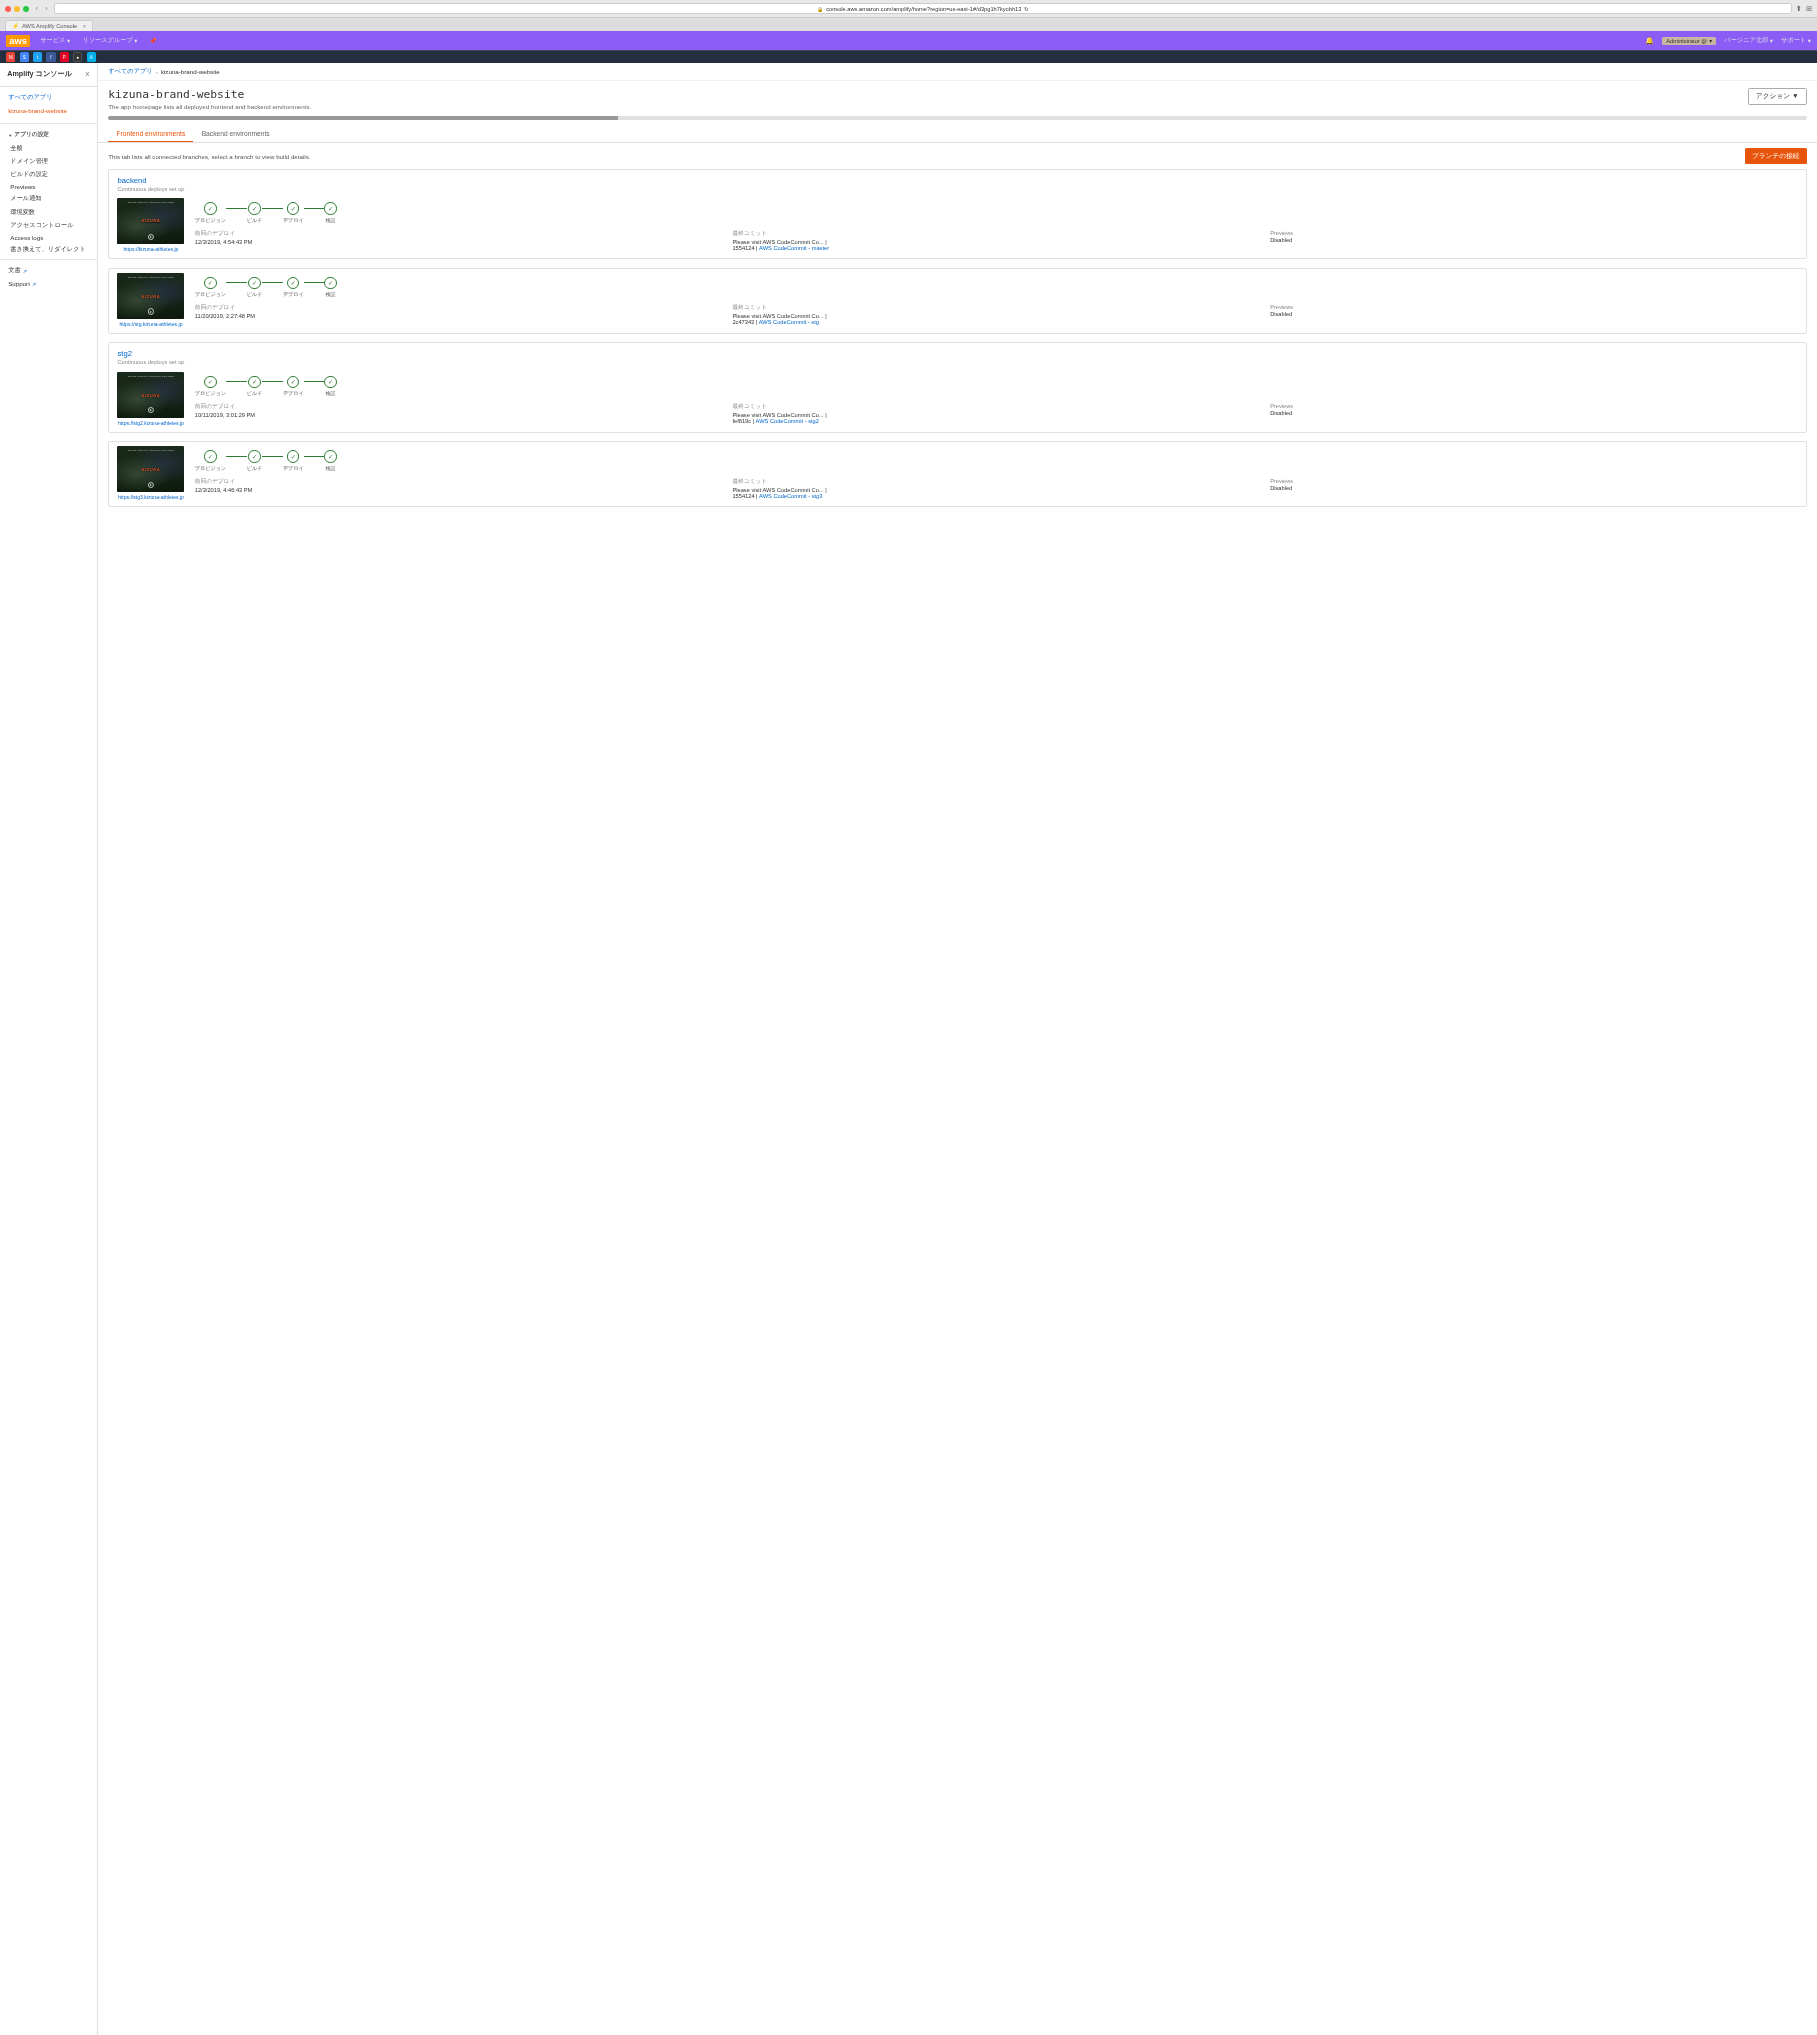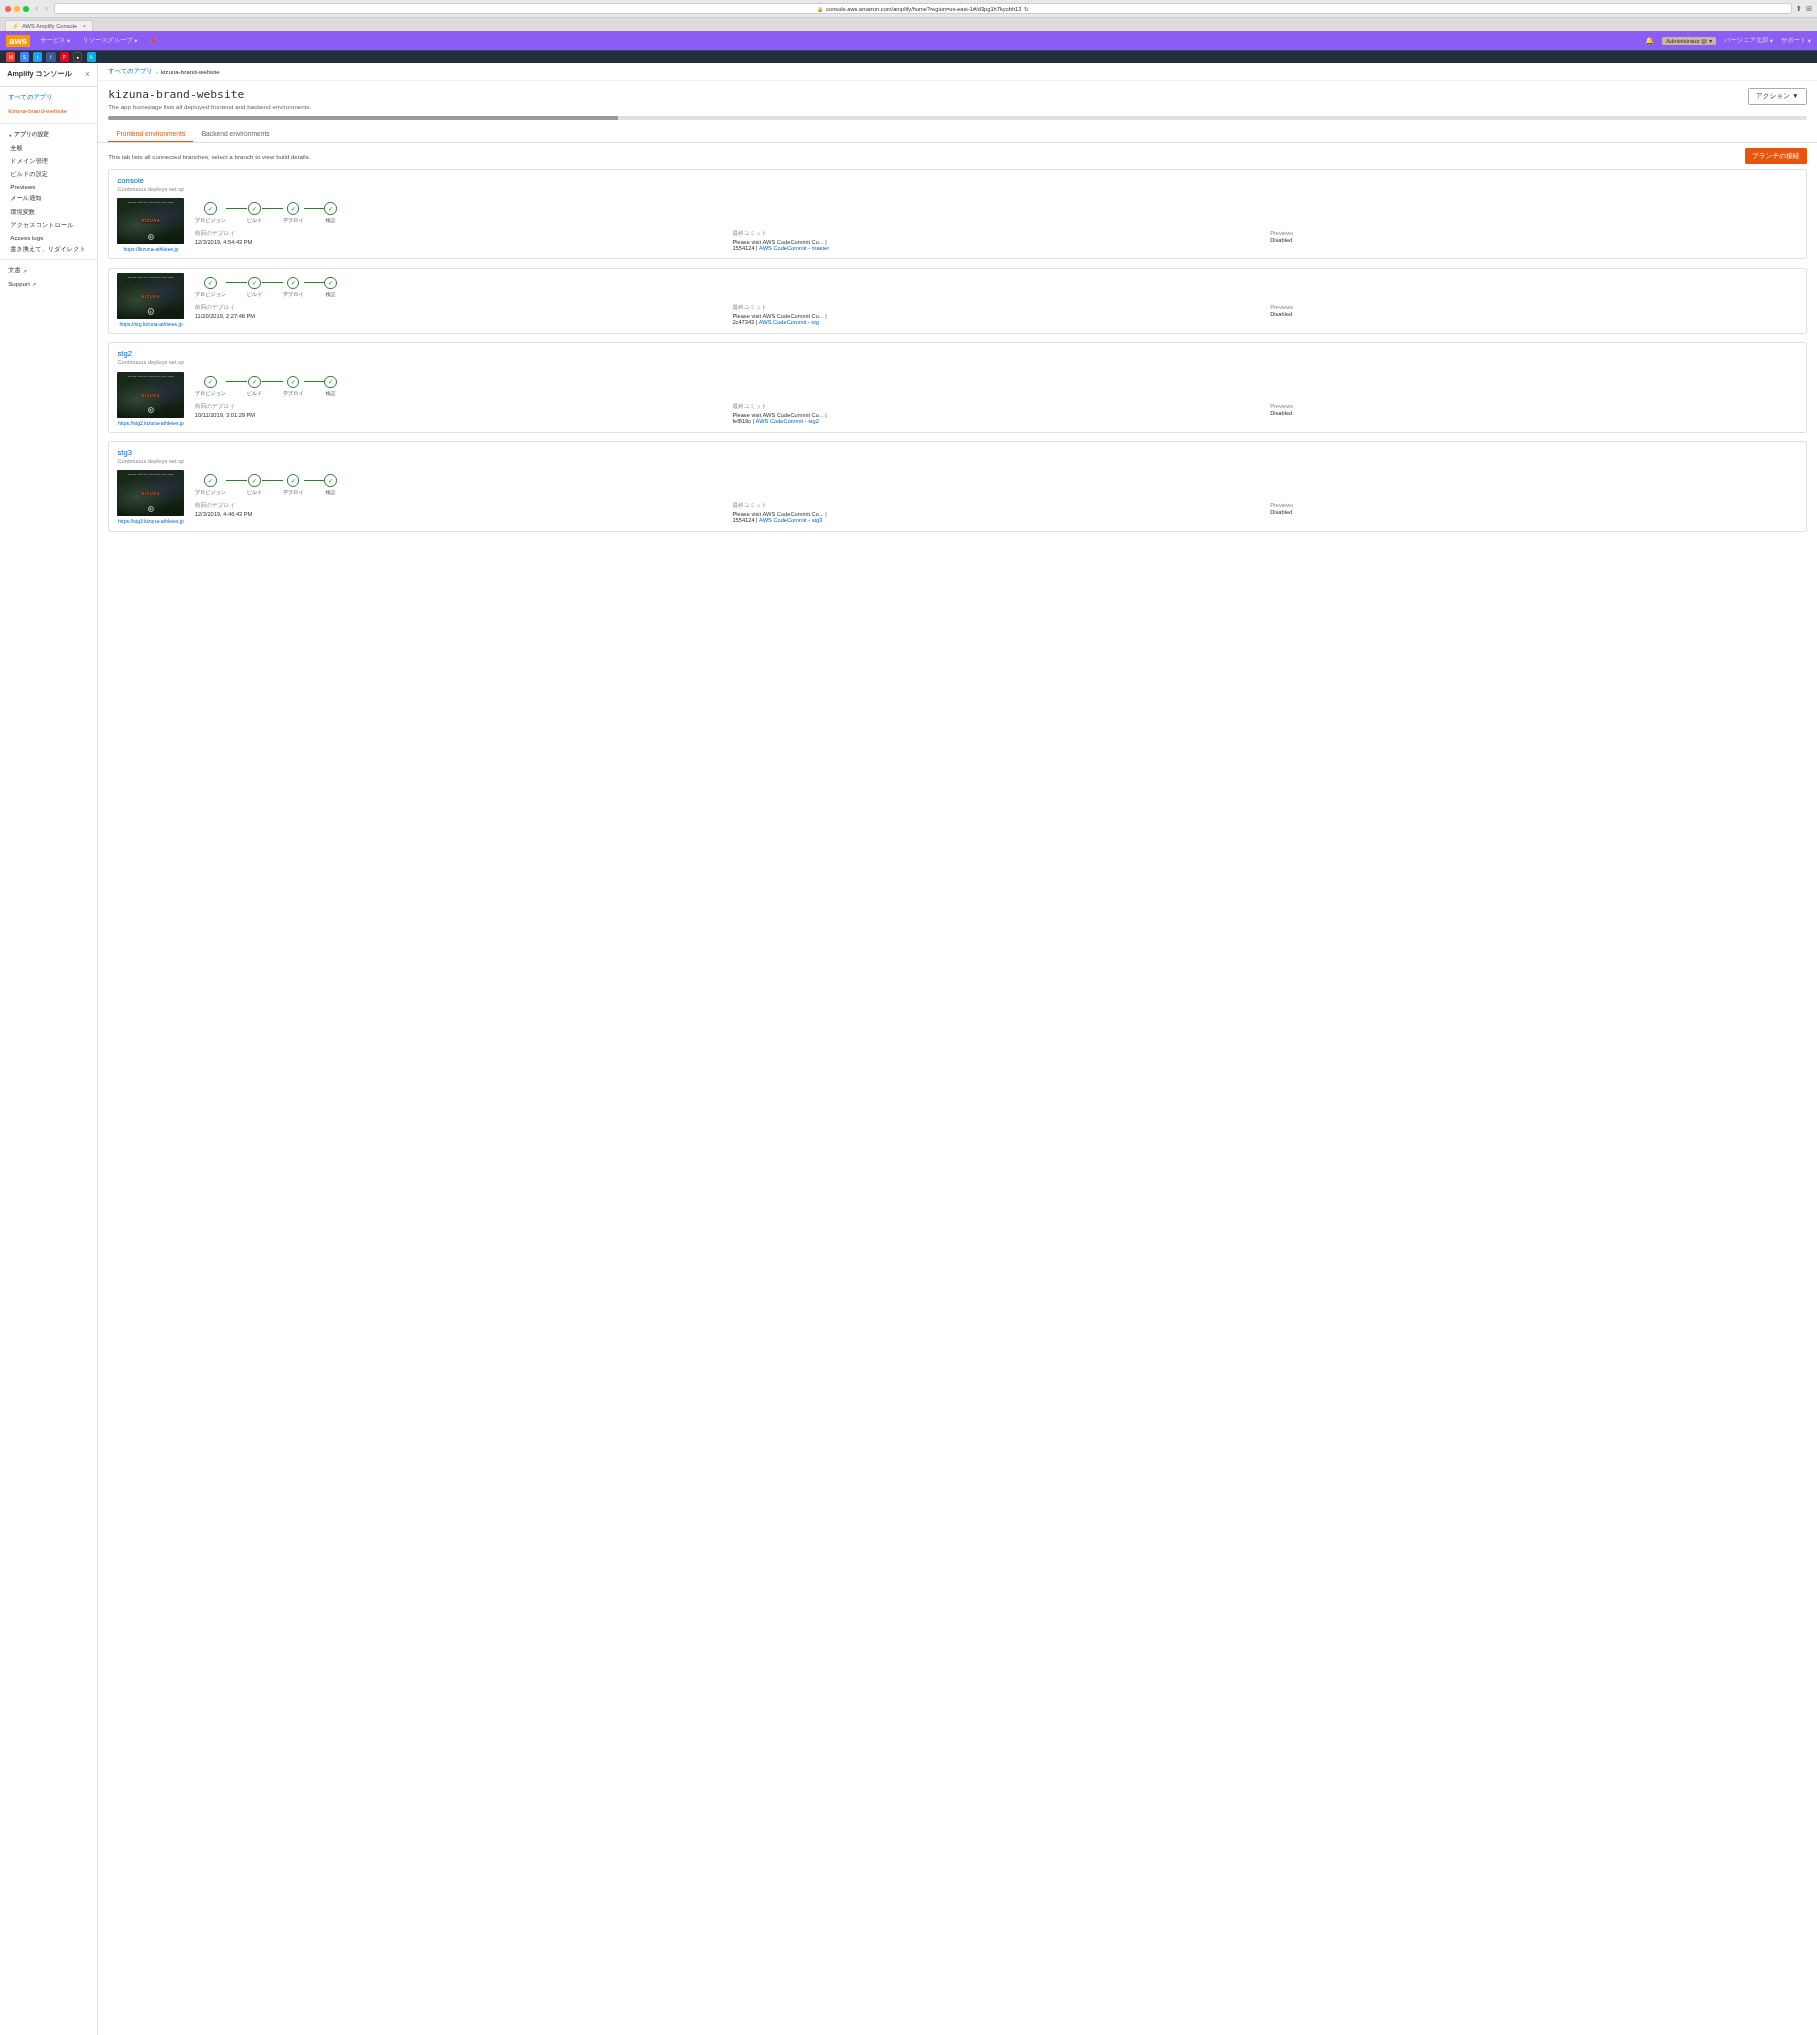--- a/index.html
+++ b/index.html
@@ -598,21 +598,21 @@
     </div>
 
     <div class="tab-content">
       <div class="tab-info">
         <span>This tab lists all connected branches, select a branch to view build details.</span>
         <button class="connect-branch-btn">ブランチの接続</button>
       </div>
 
       <div class="branch-card">
         <div class="branch-card-header">
-          <div class="branch-name">console</div>
+          <div class="branch-name">backend</div>
           <div class="branch-subtitle">Continuous deploys set up</div>
         </div>
         <div class="branch-card-body">
           <div class="branch-thumb-col">
             <div class="branch-card-thumbnail-wrap">
               <div class="athletes-bg"></div>
               <div class="thumb-overlay-text">bonds between athletes and fans</div>
               <div class="thumb-kizuna-wrap">
                 <span class="kizuna-brand-red">KIZUNA</span>
                 <span class="kizuna-brand-white"></span>
@@ -786,24 +786,20 @@
               <div>
                 <div class="info-label">Previews</div>
                 <div class="info-value">Disabled</div>
               </div>
             </div>
           </div>
         </div>
       </div>
 
       <div class="branch-card">
-        <div class="branch-card-header">
-          <div class="branch-name">stg3</div>
-          <div class="branch-subtitle">Continuous deploys set up</div>
-        </div>
         <div class="branch-card-body">
           <div class="branch-thumb-col">
             <div class="branch-card-thumbnail-wrap">
               <div class="athletes-bg"></div>
               <div class="thumb-overlay-text">bonds between athletes and fans</div>
               <div class="thumb-kizuna-wrap">
                 <span class="kizuna-brand-red">KIZUNA</span>
               </div>
               <div class="thumb-play-circle">
                 <div class="play-triangle"></div>

